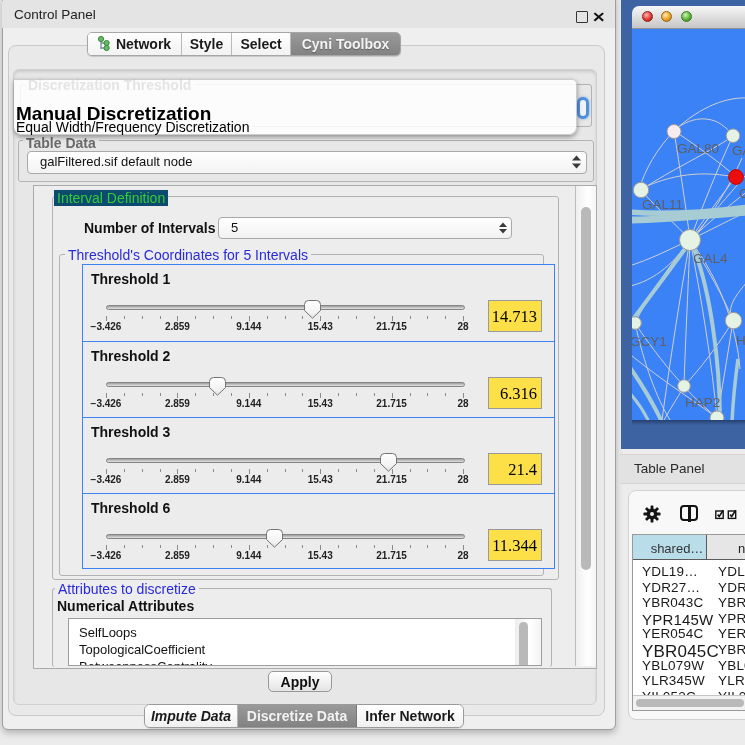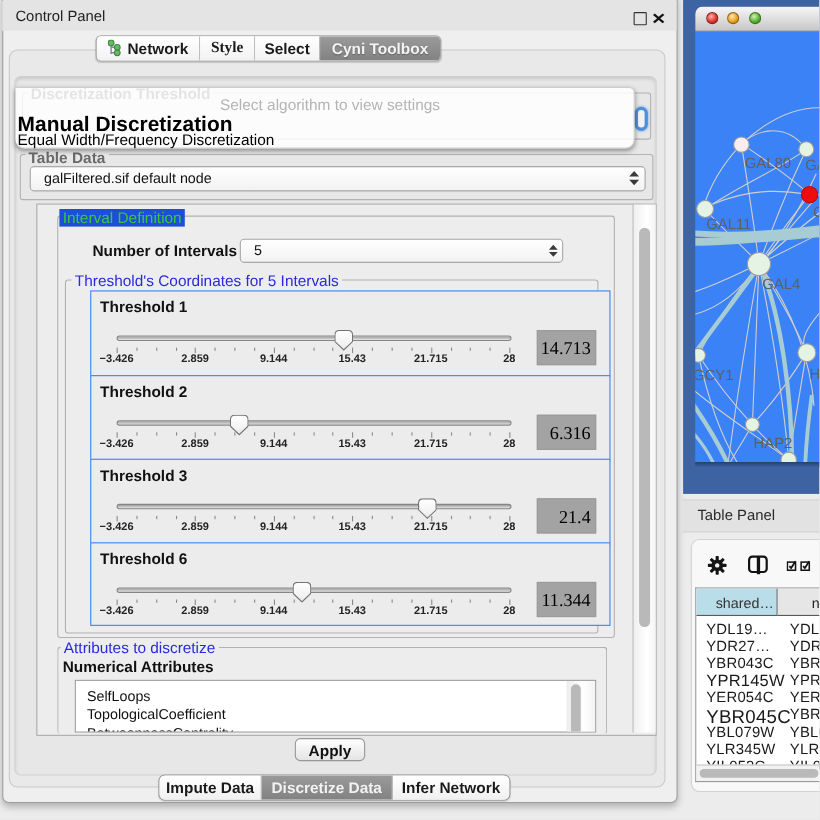--- a/index.html
+++ b/index.html
@@ -24,21 +24,21 @@
 .gbox{position:absolute;border:1px solid #b2b2b2;border-radius:3px;}
 
 .combo{position:absolute;background:linear-gradient(#ffffff,#f2f2f2);border:1px solid #a9a9a9;border-radius:4px;font-size:13px;color:#111;}
 .combo .ctext{position:absolute;left:12px;top:2px;}
 .arrows{position:absolute;width:10px;}
 
 .thrpanel{position:absolute;left:82px;width:471px;height:77px;border:1px solid #3b82f6;background:#ececec;}
 .thrtitle{position:absolute;left:8px;top:6px;font-size:14px;font-weight:bold;color:#111;}
 .track{position:absolute;left:23px;top:40px;width:357px;height:3px;border-radius:2.5px;background:linear-gradient(#9d9d9d,#c8c8c8 60%,#e3e3e3);border:1px solid #858585;}
 .thumb{position:absolute;top:35px;width:17px;height:19px;}
-.vbox{position:absolute;left:405px;top:35px;width:54px;height:32px;background:#a3a3a3;border:1px solid #9a9a9a;font-family:"Liberation Serif",serif;font-size:16.5px;color:#000;text-align:right;line-height:32px;padding-right:4px;box-sizing:border-box;}
+.vbox{position:absolute;left:405px;top:35px;width:54px;height:32px;background:#fde047;border:1px solid #9a9a9a;font-family:"Liberation Serif",serif;font-size:16.5px;color:#000;text-align:right;line-height:32px;padding-right:4px;box-sizing:border-box;}
 .tick{position:absolute;width:1px;background:#8a8a8a;}
 .tlabels{position:absolute;left:24px;top:56px;width:358px;height:12px;font-size:10px;font-weight:bold;color:#222;}
 .tlabel{position:absolute;transform:translateX(-50%);}
 
 .sbtrack-v{position:absolute;background:linear-gradient(90deg,#efefef,#ffffff 60%,#f4f4f4);border-left:1px solid #bdbdbd;}
 .sbthumb-v{position:absolute;background:#b9b9b9;border-radius:5px;}
 
 #bottabs{position:absolute;left:144px;top:704px;height:22px;display:flex;background:#fdfdfd;border:1px solid #9a9a9a;border-radius:6px;overflow:hidden;box-shadow:0 1px 1px rgba(0,0,0,0.12);}
 .btab{display:flex;align-items:center;justify-content:center;font-size:14px;font-weight:bold;color:#1a1a1a;border-right:1px solid #b5b5b5;background:linear-gradient(#ffffff,#f0f0f0);box-sizing:border-box;}
 .btab.sel{background:linear-gradient(#9a9a9a,#828282);color:#f2f2f2;border-right-color:#787878;}
@@ -67,53 +67,52 @@
 <div id="btnmax" class="abs"></div>
 <div id="btnclose" class="abs">✕</div>
 
 <div id="tabrow">
   <div class="tab" style="width:94px;"><svg width="13" height="16" viewBox="0 0 13 16" style="margin-right:5px">
           <path d="M3 3 L3 13 M3 7 L8 7 M3 12 L8 12" stroke="#7a8a99" stroke-width="1.3" fill="none"></path>
           <circle cx="3" cy="3" r="2.6" fill="#66b966" stroke="#3c8a3c"></circle>
           <circle cx="8.6" cy="7" r="2.6" fill="#66b966" stroke="#3c8a3c"></circle>
           <circle cx="8.6" cy="12" r="2.6" fill="#66b966" stroke="#3c8a3c"></circle>
         </svg>Network</div>
-  <div class="tab" style="width:50px;font-family:Liberation Serif, serif;">Style</div>
+  <div class="tab" style="width:50px;">Style</div>
   <div class="tab" style="width:59px;">Select</div>
   <div class="tab sel" style="width:109px;">Cyni Toolbox</div>
 </div>
 
 <div id="content"></div>
 
 <div class="gbox" style="left:20px;top:84px;width:570px;height:41px;"></div>
 <div class="gtitle" style="left:25px;top:77px;font-weight:bold;color:#4a4a4a;font-size:14px;">Discretization Threshold</div>
 
 <div class="abs" style="left:577px;top:97px;width:6px;height:16px;border:3px solid #4f90dc;border-radius:6px;background:#f2f2f2;box-shadow:0 0 3px rgba(70,140,220,0.75);"></div>
 
 <div class="abs" id="popup" style="left:14px;top:79px;width:563px;height:56px;background:rgba(255,255,255,0.85);border-radius:0 5px 8px 8px;box-shadow:0 2px 5px rgba(0,0,0,0.4);border:1px solid rgba(150,150,150,0.45);border-left:none;box-sizing:border-box;z-index:5;"></div>
-<div class="abs" style="left:140px;top:87px;width:320px;text-align:center;font-size:14px;color:#b4b4b4;z-index:6;">Select algorithm to view settings</div>
 <div class="abs" style="left:16px;top:103px;font-size:19px;font-weight:bold;color:#000;z-index:6;">Manual Discretization</div>
 <div class="abs" style="left:16px;top:118.5px;font-size:14px;color:#000;z-index:6;">Equal Width/Frequency Discretization</div>
 
 <div class="gbox" style="left:18px;top:140px;width:574px;height:40px;"></div>
 <div class="gtitle" style="left:23px;top:135px;font-weight:bold;color:#6a6a6a;font-size:14px;">Table Data</div>
 <div class="combo" style="left:27px;top:151px;width:558px;height:21px;">
   <span class="ctext">galFiltered.sif default node</span>
   <div class="arrows" style="left:543px;top:3px;"><svg width="11" height="14" viewBox="0 0 11 14">
           <path d="M5.5,0.5 L10,5.5 L1,5.5 Z" fill="#3a3a3a"></path>
           <path d="M5.5,13.5 L10,8.5 L1,8.5 Z" fill="#3a3a3a"></path>
         </svg></div>
 </div>
 
 <div class="abs" id="scrollpanel" style="left:33px;top:185px;width:562px;height:482px;background:#ededed;border:1px solid #ababab;"></div>
 <div class="sbtrack-v" style="left:575px;top:186px;width:20px;height:480px;"></div>
 <div class="sbthumb-v" style="left:581px;top:207px;width:10px;height:363px;"></div>
 
 <div class="gbox" style="left:52px;top:196px;width:505px;height:382px;background:transparent;"></div>
-<div class="gtitle" style="left:54px;top:190px;color:#35cc35;background:#1d4ed8;">Interval Definition</div>
+<div class="gtitle" style="left:54px;top:190px;color:#35cc35;background:#0c4a6e;">Interval Definition</div>
 <div class="abs" style="left:84px;top:220px;font-size:14px;font-weight:bold;color:#111;">Number of Intervals</div>
 <div class="combo" style="left:218px;top:217px;width:292px;height:20px;">
   <span class="ctext">5</span>
   <div class="arrows" style="left:279px;top:4px;"><svg width="10" height="12" viewBox="0 0 10 12">
           <path d="M5,0.5 L9,5 L1,5 Z" fill="#3a3a3a"></path>
           <path d="M5,11.5 L9,7 L1,7 Z" fill="#3a3a3a"></path>
         </svg></div>
 </div>
 
 <div class="gbox" style="left:59px;top:254px;width:483px;height:320px;"></div>
@@ -302,21 +301,21 @@
 <div class="abs" style="left:68px;top:618px;width:474px;height:48px;background:#fff;border:1px solid #9d9d9d;box-sizing:border-box;overflow:hidden;">
   <div style="position:absolute;left:10px;top:6px;font-size:13px;color:#111;">SelfLoops</div>
   <div style="position:absolute;left:10px;top:23px;font-size:13px;color:#111;">TopologicalCoefficient</div>
   <div style="position:absolute;left:10px;top:40px;font-size:13px;color:#111;">BetweennessCentrality</div>
   <div style="position:absolute;left:446px;top:0;width:27px;height:48px;background:linear-gradient(90deg,#ededed,#ffffff 55%,#f2f2f2);"></div>
   <div style="position:absolute;left:450px;top:3px;width:9px;height:46px;background:#b9b9b9;border-radius:5px;"></div>
 </div>
 
 <div id="applybtn">Apply</div>
 <div id="bottabs">
-  <div class="btab" style="width:93px;">Impute Data</div>
+  <div class="btab" style="width:93px;font-style:italic;">Impute Data</div>
   <div class="btab sel" style="width:119px;">Discretize Data</div>
   <div class="btab" style="width:106px;">Infer Network</div>
 </div>
 
 <div id="netwin">
 <div id="nettitle">
   <span class="light" style="left:10px;background:radial-gradient(circle at 3.5px 3px,#ffb5ae,#e23a32 55%,#8e1a12);border:1px solid #8c221b;"></span>
   <span class="light" style="left:29px;background:radial-gradient(circle at 3.5px 3px,#ffe9b0,#efa424 55%,#a06808);border:1px solid #96661a;"></span>
   <span class="light" style="left:49px;background:radial-gradient(circle at 3.5px 3px,#d2f4b4,#5cb438 55%,#2e7a14);border:1px solid #3c7a20;"></span>
 </div>

